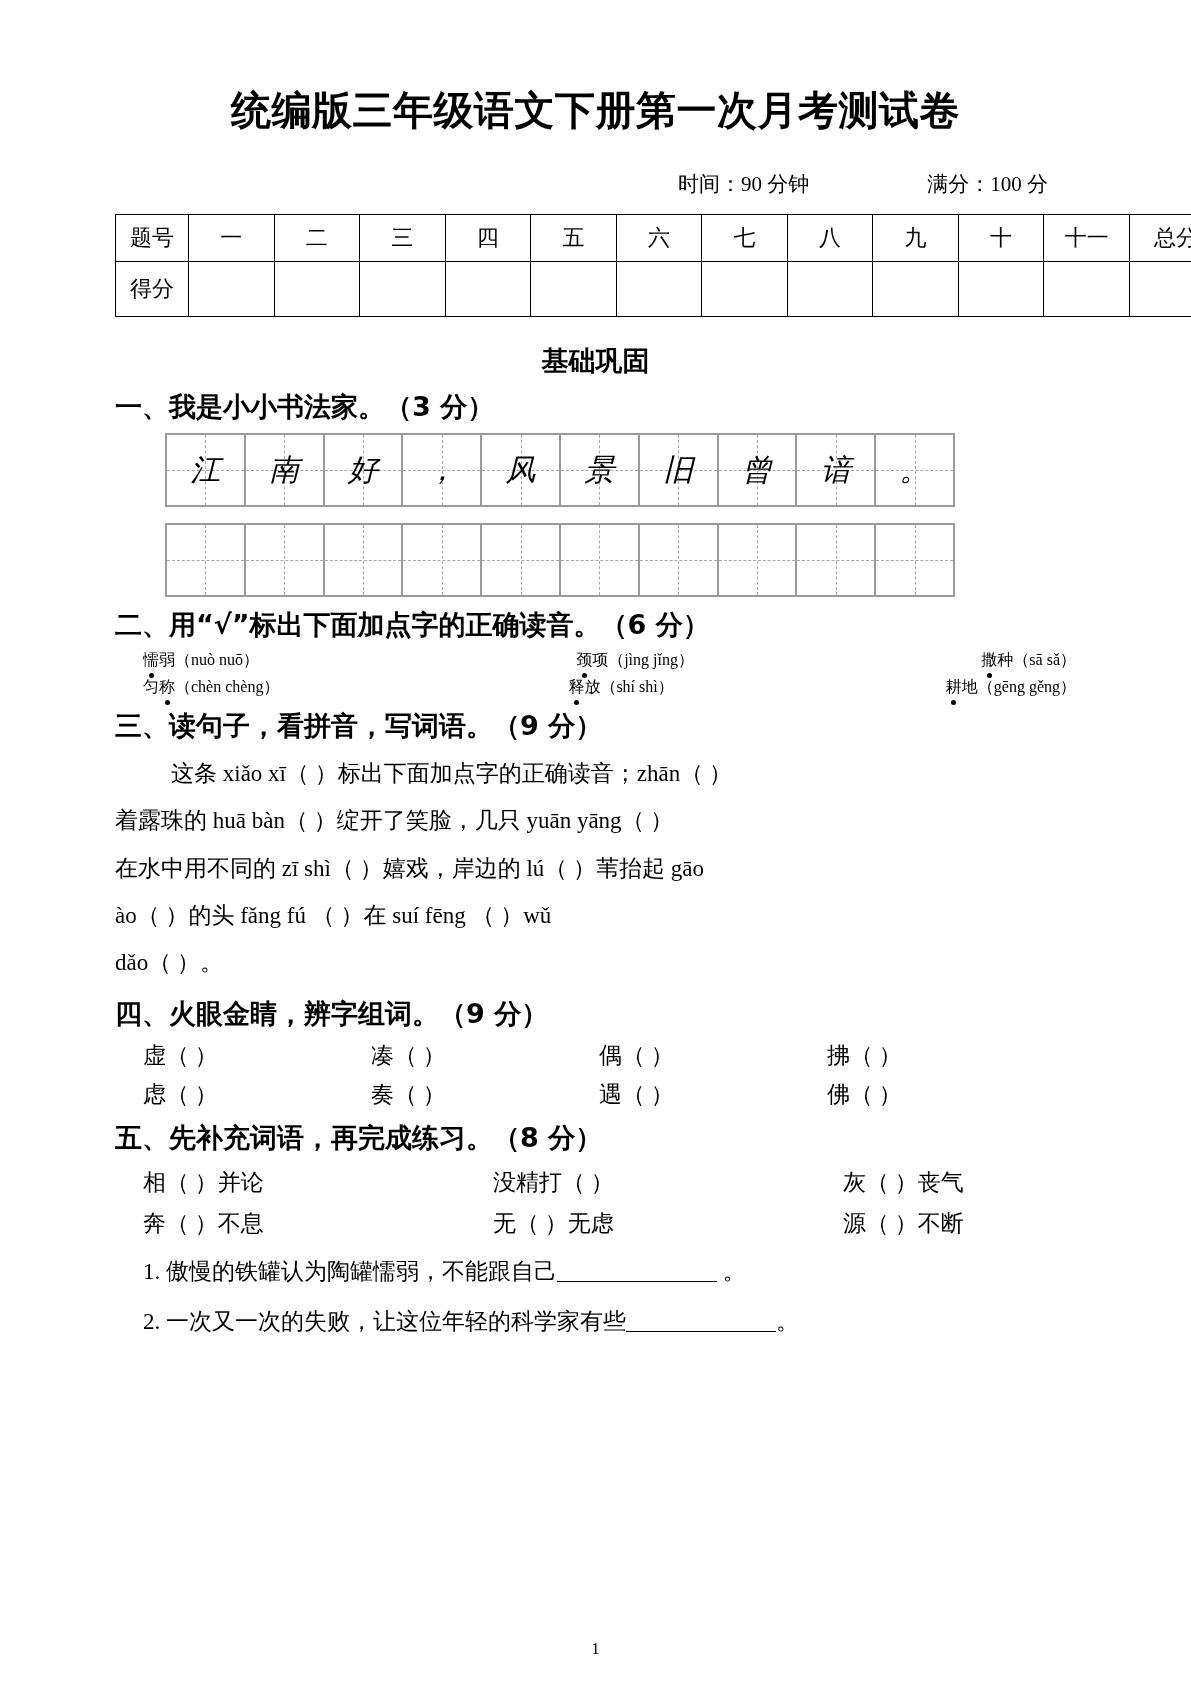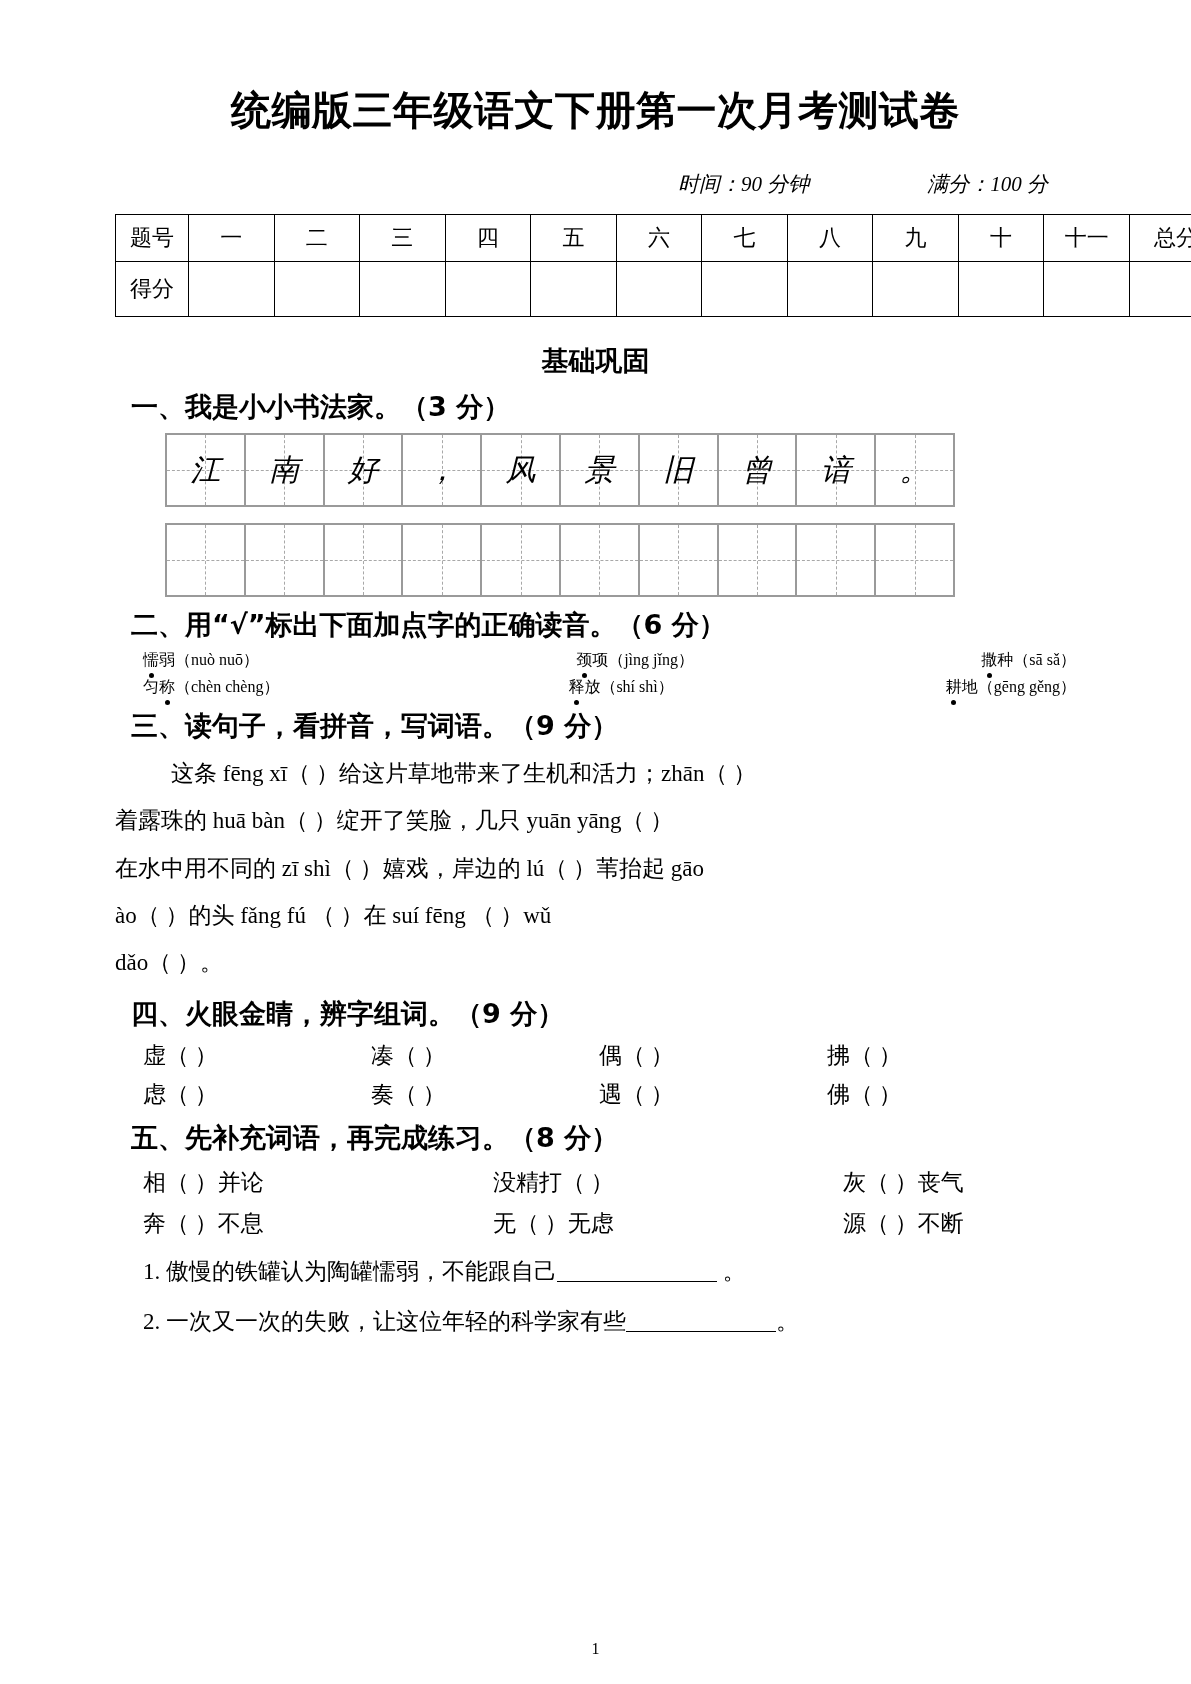--- a/index.html
+++ b/index.html
@@ -32,21 +32,20 @@
     line-height:1.1;
   }
 
   
   .meta-line {
     margin-top:38px;
     display:flex;
     justify-content:flex-end;
     font-size:21px;
     padding-right:28px;
-    font-style:italic;
   }
   .meta-line .meta-time { margin-right:118px; }
 
   
   .score-table {
     margin:16px auto 0 auto;
     border-collapse:collapse;
     width:1108px;
     table-layout:fixed;
   }
@@ -68,21 +67,21 @@
     font-family:"DejaVu Sans", sans-serif;
     font-weight:700;
     font-size:27px;
     margin:26px 0 4px 0;
   }
 
   .q-head {
     font-family:"DejaVu Sans", sans-serif;
     font-weight:700;
     font-size:27px;
-    margin:10px 0 6px 16px;
+    margin:10px 0 6px 0;
     line-height:1.35;
   }
 
   
   .grid-wrap { margin:8px 0 0 50px; }
   .tianzi-row {
     display:flex;
     border:2px solid #9a9a9a;
     border-right:none;
     width:790px;
@@ -327,21 +326,21 @@
   </div>
 
   <div class="pychoice-row r2">
     <span class="pyitem"><span>匀</span><span class="dotted">称</span><span class="py">（chèn     chèng）</span></span>
     <span class="pyitem"><span class="dotted">释</span><span>放</span><span class="py">（shí shì）</span></span>
     <span class="pyitem"><span class="dotted">耕</span><span>地</span><span class="py">（gēng gěng）</span></span>
   </div>
 
   <div class="q-head">三、读句子，看拼音，写词语。（9 分）</div>
   <div class="para">
-    <span class="indent"></span><span>这条 fēng xī（            ）给这片草地带来了生机和活力；zhān（        ）</span><br>
+    <span class="indent"></span><span>这条 xiǎo xī（            ）标出下面加点字的正确读音；zhān（        ）</span><br>
     <span>着露珠的 huā   bàn（            ）绽开了笑脸，几只 yuān   yāng（          ）</span><br>
     <span>在水中用不同的 zī shì（          ）嬉戏，岸边的 lú（      ）苇抬起 gāo</span><br>
     <span>ào（        ）的头 fǎng   fú （          ）在 suí fēng （          ）wǔ</span><br>
     <span>dǎo（          ）。</span>
   </div>
 
   <div class="q-head">四、火眼金睛，辨字组词。（9 分）</div>
   <div class="pairs-row">
     <span class="pair">虚（           ）</span>
     <span class="pair">凑（           ）</span>

